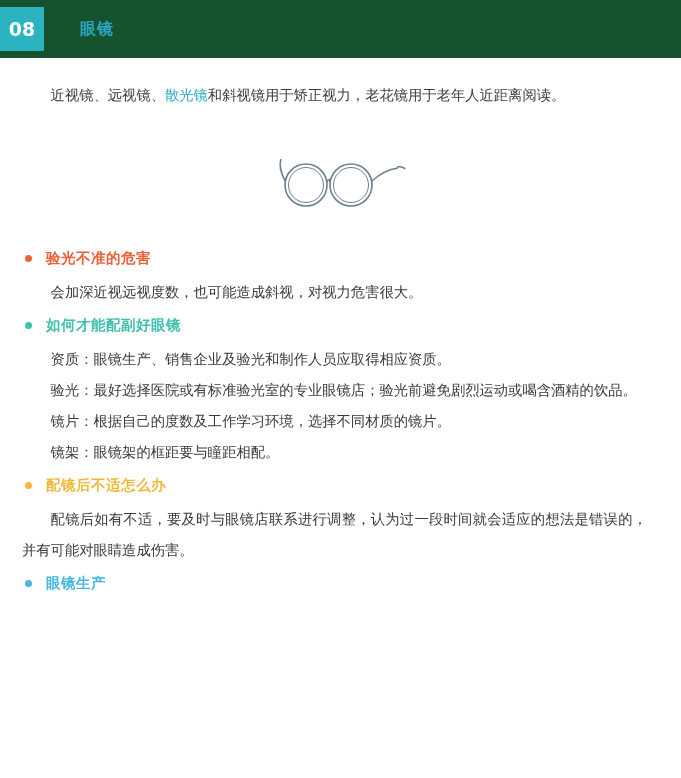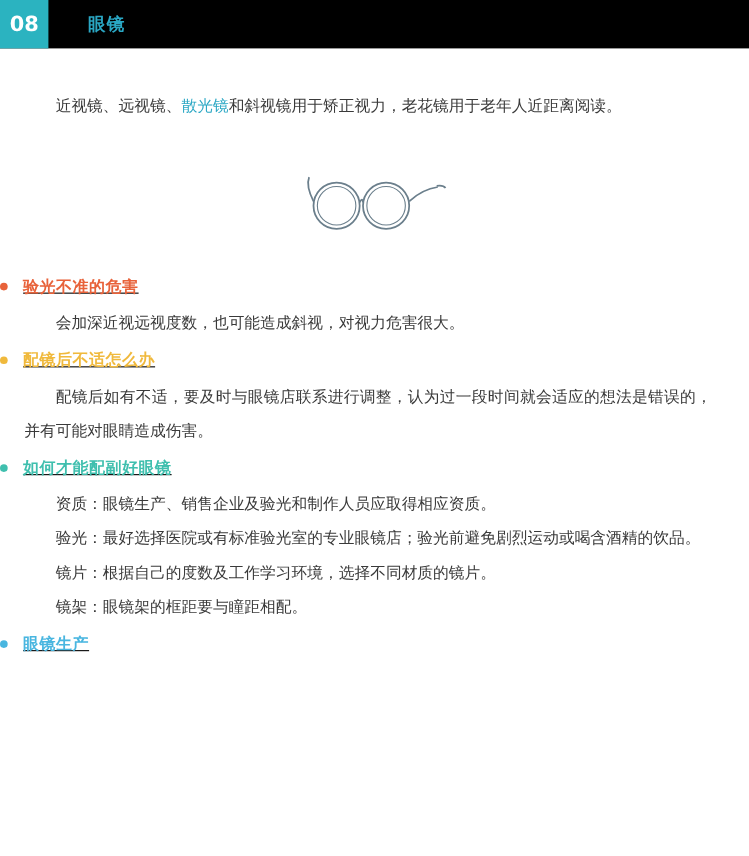--- a/index.html
+++ b/index.html
@@ -11,22 +11,22 @@
     height: 778px;
     background: #ffffff;
     font-family: "DejaVu Sans", "Liberation Sans", sans-serif;
     overflow: hidden;
     position: relative;
   }
 
   
   .header {
     position: relative;
-    height: 44px;
-    background: #000000;
+    height: 58px;
+    background: #14532d;
     display: flex;
     align-items: center;
   }
   .header-badge {
     width: 44px;
     height: 44px;
     background: #2bb3c0;
     color: #ffffff;
     font-size: 19px;
     font-weight: bold;
@@ -38,21 +38,21 @@
   .header-title {
     margin-left: 36px;
     color: #2aa7c4;
     font-size: 16px;
     font-weight: bold;
     letter-spacing: 1px;
   }
 
   
   .intro {
-    margin: 38px 22px 0 22px;
+    margin: 22px 22px 0 22px;
     font-size: 14.3px;
     line-height: 31px;
     color: #3a3a3a;
     text-align: justify;
     text-indent: 2em;
   }
   .intro .hl {
     color: #2aa7c4;
   }
   .intro .line2 {
@@ -76,23 +76,22 @@
   
   .sections {
     margin: 22px 0 0 0;
   }
   .section {
     margin-bottom: 4px;
   }
   .section-head {
     display: flex;
     align-items: center;
-    padding-left: 0;
+    padding-left: 25px;
     height: 26px;
-    text-decoration: underline;
   }
   .bullet {
     width: 7px;
     height: 7px;
     border-radius: 50%;
     flex: 0 0 auto;
     margin-right: 14px;
   }
   .section-title {
     font-size: 14.5px;
@@ -145,41 +144,41 @@
       <span class="bullet" style="background:#e8623a"></span>
       <span class="section-title" style="color:#e8623a">验光不准的危害</span>
     </div>
     <div class="section-body">
       <p>会加深近视远视度数，也可能造成斜视，对视力危害很大。</p>
     </div>
   </div>
 
   <div class="section">
     <div class="section-head">
-      <span class="bullet" style="background:#f0b93c"></span>
-      <span class="section-title" style="color:#f0b93c">配镜后不适怎么办</span>
-    </div>
-    <div class="section-body">
-      <p>配镜后如有不适，要及时与眼镜店联系进行调整，认为过一段时间就会适应的想法是错误的，并有可能对眼睛造成伤害。</p>
-    </div>
-  </div>
-
-  <div class="section">
-    <div class="section-head">
       <span class="bullet" style="background:#3fbfae"></span>
       <span class="section-title" style="color:#3fbfae">如何才能配副好眼镜</span>
     </div>
     <div class="section-body">
       <p>资质：眼镜生产、销售企业及验光和制作人员应取得相应资质。</p>
       <p>验光：最好选择医院或有标准验光室的专业眼镜店；验光前避免剧烈运动或喝含酒精的饮品。</p>
       <p>镜片：根据自己的度数及工作学习环境，选择不同材质的镜片。</p>
       <p>镜架：眼镜架的框距要与瞳距相配。</p>
     </div>
   </div>
 
   <div class="section">
     <div class="section-head">
+      <span class="bullet" style="background:#f0b93c"></span>
+      <span class="section-title" style="color:#f0b93c">配镜后不适怎么办</span>
+    </div>
+    <div class="section-body">
+      <p>配镜后如有不适，要及时与眼镜店联系进行调整，认为过一段时间就会适应的想法是错误的，并有可能对眼睛造成伤害。</p>
+    </div>
+  </div>
+
+  <div class="section">
+    <div class="section-head">
       <span class="bullet" style="background:#49b6e0"></span>
       <span class="section-title" style="color:#49b6e0">眼镜生产</span>
     </div>
   </div>
 
 </div>
 
 </body></html>

